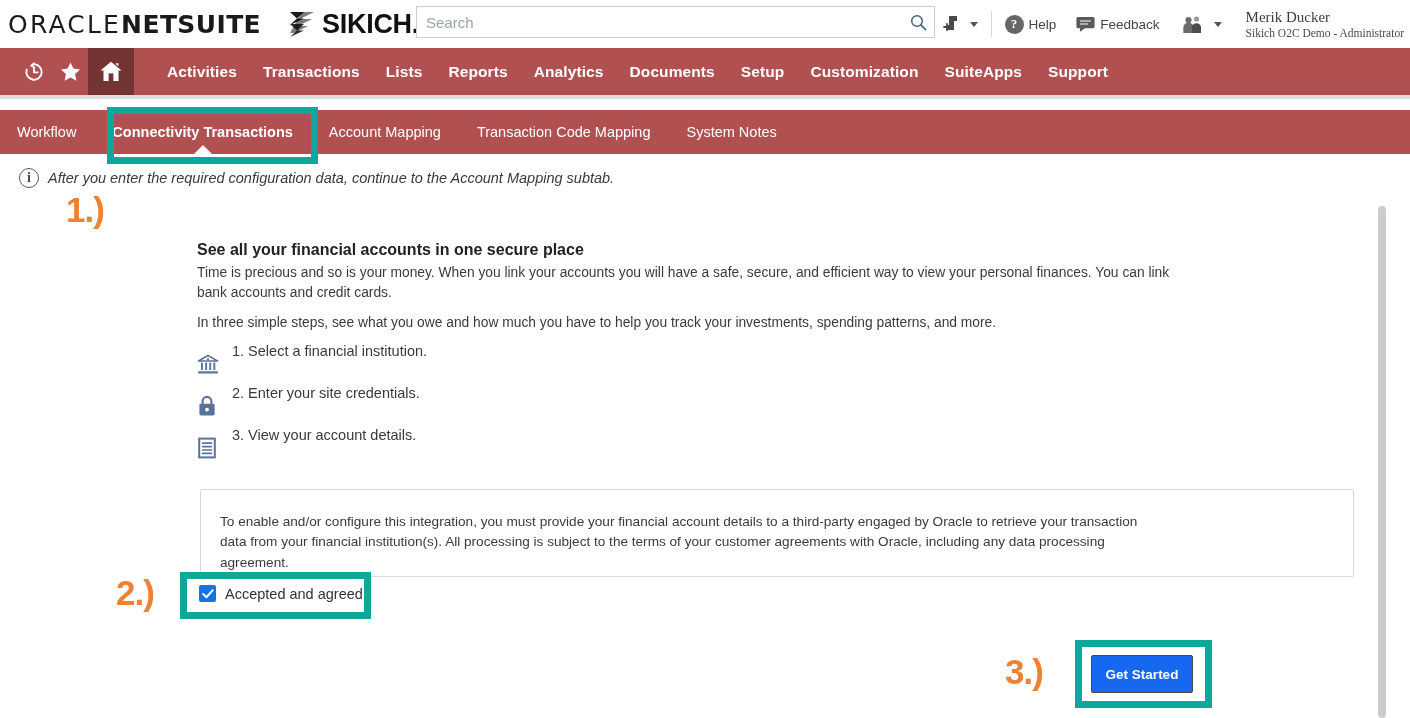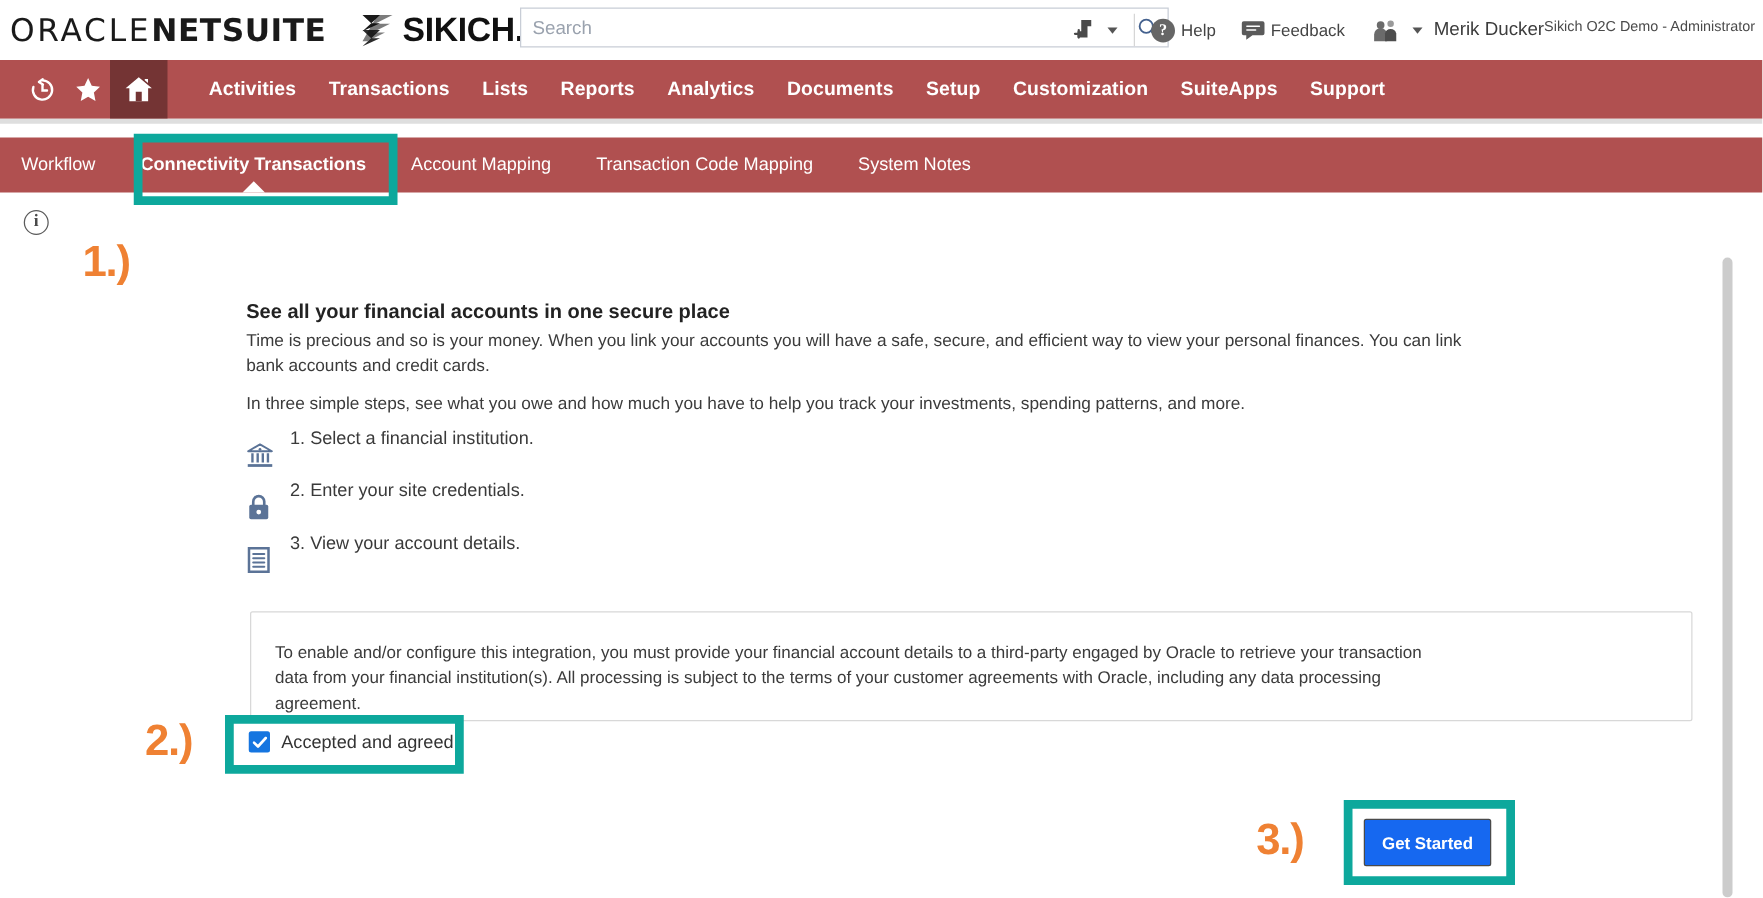--- a/index.html
+++ b/index.html
@@ -57,21 +57,21 @@
   .hdr-sep { width:1px; height:26px; background:#d6d6d6; margin:0 13px; }
   .caret-dn {
     width:0;height:0;border-left:4px solid transparent;border-right:4px solid transparent;
     border-top:5px solid #555; margin-left:3px;
   }
   .circ-icon {
     width:19px;height:19px;border-radius:50%;background:#666;color:#fff;
     font-size:13px;font-weight:700;display:flex;align-items:center;justify-content:center;
     font-family:"Liberation Serif", serif;
   }
-  .user-block { display:flex; line-height:1.22; margin-left:4px; }
+  .user-block { display:flex; flex-direction:column; line-height:1.22; margin-left:19px;font-family:Liberation Serif, serif; }
   .user-name { font-size:15px; color:#3c3c3c; }
   .user-role { font-size:11.5px; color:#4a4a4a; }
 
   
   .main-nav {
     position:absolute; left:0; top:48px; width:1410px; height:47px;
     background:#b05050; display:flex; align-items:center;
   }
   .nav-icon-btn {
     width:36px;height:47px;display:flex;align-items:center;justify-content:center;cursor:pointer;
@@ -307,20 +307,21 @@
     <div class="subtab">
       <span>Transaction Code Mapping</span>
     </div>
     <div class="subtab">
       <span>System Notes</span>
     </div>
   </div>
 
   <div class="info-row">
     <span class="info-circle">i</span>
+    <span class="info-text">After you enter the required configuration data, continue to the Account Mapping subtab.</span>
   </div>
 
   <div class="content-heading">See all your financial accounts in one secure place</div>
   <div class="content-para para-2">In three simple steps, see what you owe and how much you have to help you track your investments, spending patterns, and more.</div>
   <div class="content-para para-1">Time is precious and so is your money. When you link your accounts you will have a safe, secure, and efficient way to view your personal finances. You can link bank accounts and credit cards.</div>
 
   <div class="steps">
 
     <div class="step-row">
       <span class="step-icon">

